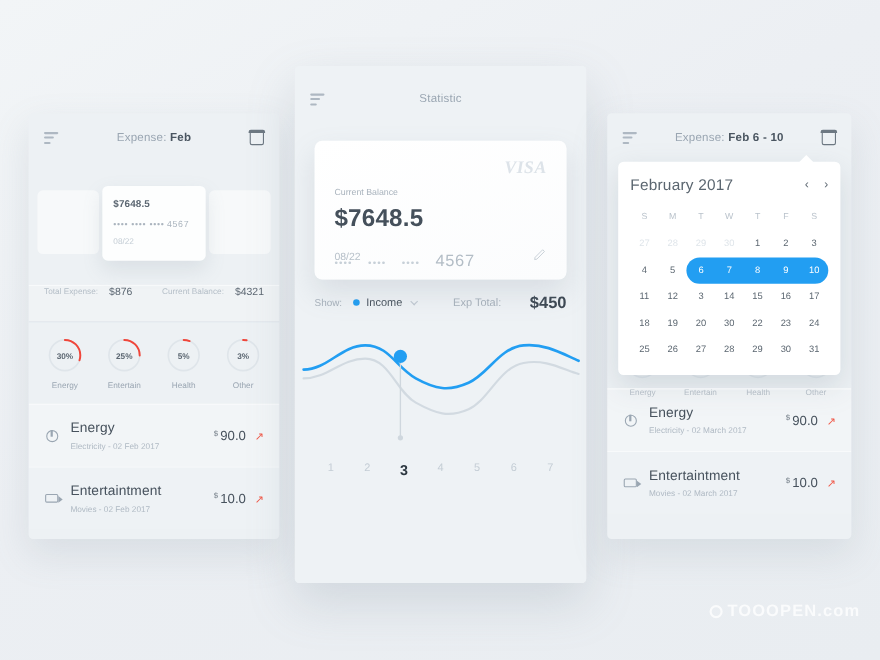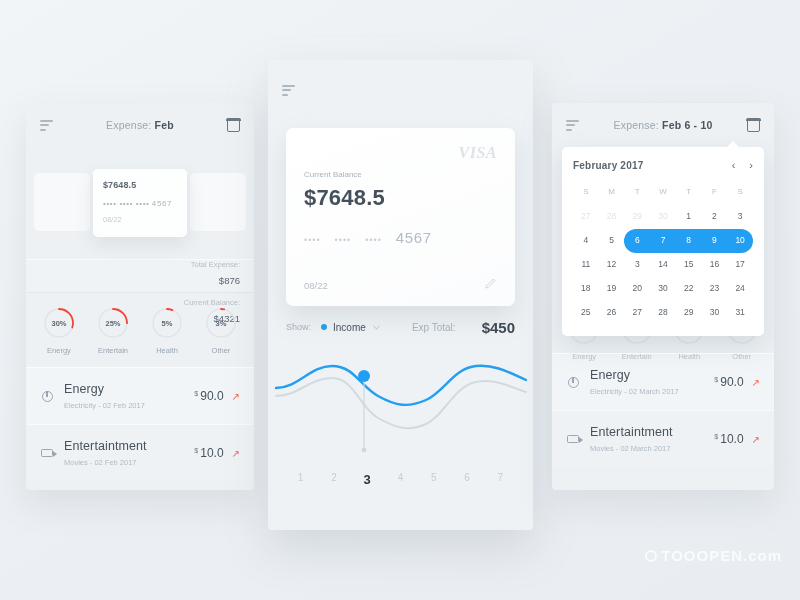--- a/index.html
+++ b/index.html
@@ -84,26 +84,25 @@
     box-shadow: 0 8px 18px rgba(120,135,150,.16);
     padding: 11px 10px 0 10px;
   }
   .mini-amt { font-size: 9px; font-weight: 700; color: #5c6772; letter-spacing:.1px;}
   .mini-num { font-size: 7px; color: #c3ccd4; margin-top: 9px; letter-spacing: .4px;}
   .mini-num span { color: #aab4be; font-size: 8px; letter-spacing: .6px;}
   .mini-exp { font-size: 7.5px; color: #c3ccd4; margin-top: 7px; }
 
   
   .totals {
-    display: flex; align-items: flex-end; height: 34px;
+    display: flex; align-items: flex-start; height: 34px;
     padding: 0 14px; gap: 6px;
     border-top: 1px solid rgba(255,255,255,.55);
     border-bottom: 1px solid rgba(200,210,220,.35);
     background: rgba(255,255,255,.16);
-    flex-direction: column;
   }
   .tot-lab { font-size: 7.5px; color: #b4bec7; }
   .tot-val { font-size: 9.5px; color: #5c6772; font-weight: 400; margin-left: 4px; }
   .tot-sp  { flex: 1; }
 
   
   .donuts {
     display: flex; justify-content: space-around;
     padding: 14px 6px 12px 6px;
   }
@@ -152,21 +151,21 @@
   .exp-sub { font-size: 7.5px; color: #b0bac4; margin-top: 5px; }
   .exp-amt { display: flex; align-items: baseline; gap: 2px; }
   .exp-cur { font-size: 7px; color: #6d7882; position: relative; top: -4px; }
   .exp-val { font-size: 12px; color: #47525d; }
   .exp-arr { margin-left: 6px; color: #f05a4a; font-size: 10px; line-height: 1; }
 
   
   .center .inner { background: #eef2f5; height: 100%; }
   .visa-card {
     margin: 8px 18px 0 18px;
-    height: 178px;
+    height: 126px;
     background: linear-gradient(160deg,#ffffff 0%, #fbfcfd 100%);
     border-radius: 7px;
     box-shadow: 0 12px 26px rgba(120,135,150,.18);
     padding: 16px 18px 0 18px;
     position: relative;
   }
   .visa-logo {
     position: absolute; right: 18px; top: 16px;
     font-family: "Liberation Serif", serif;
     font-style: italic; font-weight: 700;
@@ -233,21 +232,21 @@
     border-radius: 5px;
     box-shadow: 0 10px 26px rgba(120,135,150,.22);
     padding: 13px 11px 12px 11px;
   }
   .cal-pop::before {
     content: ""; position: absolute; top: -6px; right: 24px;
     border-left: 7px solid transparent; border-right: 7px solid transparent;
     border-bottom: 7px solid #ffffff;
   }
   .cal-head { display: flex; align-items: center; margin-bottom: 12px; }
-  .cal-month { font-size: 10px; color: #5b6670; font-weight: 700; letter-spacing:.2px;}
+  .cal-month { font-size: 14px; color: #5b6670; font-weight: 400; letter-spacing:.2px;}
   .cal-nav { margin-left: auto; display: flex; gap: 14px; }
   .cal-nav span { font-size: 11px; color: #5b6670; cursor: pointer; line-height: 1; }
   .cal-grid { display: grid; grid-template-columns: repeat(7, 1fr); }
   .cal-grid .dow {
     text-align: center; font-size: 8px; color: #b9c2cb; padding: 4px 0 8px 0;
   }
   .cal-cell {
     position: relative; z-index: 2;
     text-align: center; font-size: 8.5px; color: #5b6670;
     padding: 7px 0;
@@ -386,20 +385,23 @@
 
   <div class="panel center">
     <div class="inner">
 
       <div class="appbar tall">
         <div class="ham">
             <i></i>
             <i></i>
             <i></i>
           </div>
+        <div class="appbar-title">
+          <span>Statistic</span>
+        </div>
       </div>
 
       <div class="visa-card">
         <div class="visa-logo">VISA</div>
         <div class="cb-lab">Current Balance</div>
         <div class="cb-amt">$7648.5</div>
         <div class="cc-num">
           <span>••••</span>
           <span>••••</span>
           <span>••••</span>

